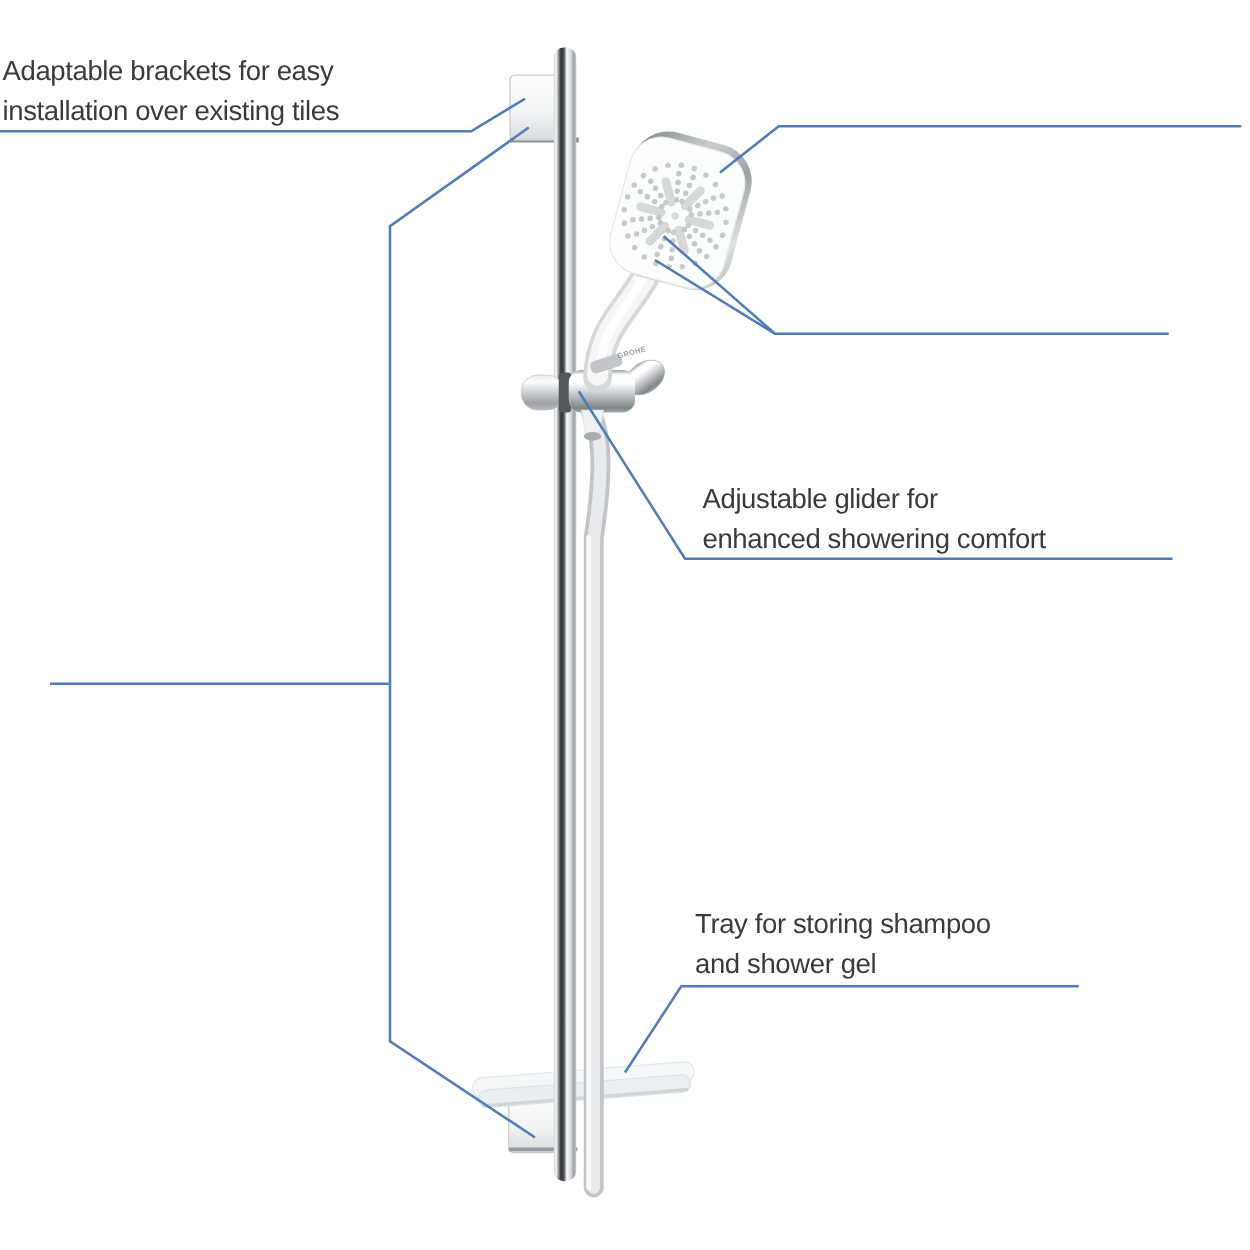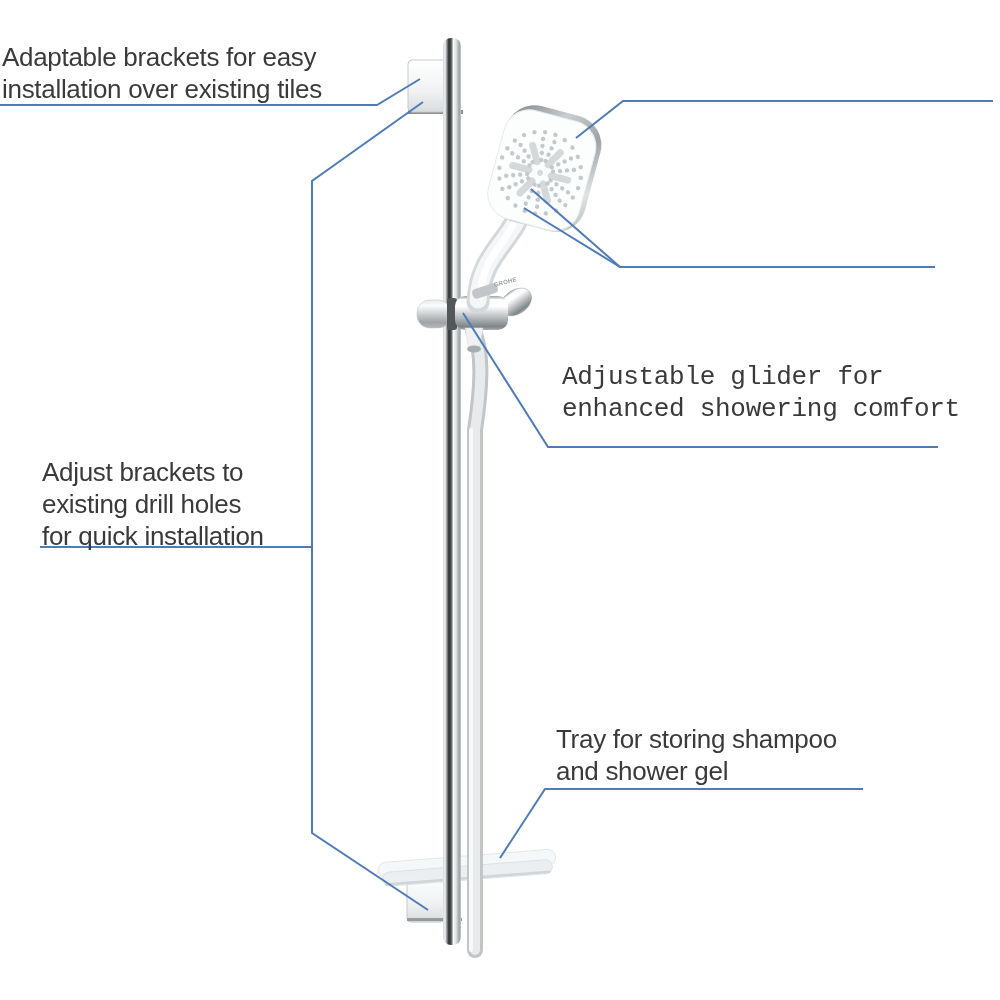--- a/index.html
+++ b/index.html
@@ -1,24 +1,24 @@
 <!DOCTYPE html>
 <html><head>
 <meta charset="utf-8">
 <style>
   html,body{margin:0;padding:0;background:#ffffff;}
   #stage{position:relative;width:1000px;height:1000px;background:#fff;overflow:hidden;
          font-family:"Liberation Sans",sans-serif;}
   #art{position:absolute;left:0;top:0;}
-  .lbl{position:absolute;font-size:26px;line-height:32px;letter-spacing:-0.3px;
+  .lbl{position:absolute;font-size:22px;line-height:32px;letter-spacing:-0.3px;
        color:#3a3a3a;white-space:pre-line;}
   .lbl-a{left:2px;top:41px;}
   .lbl-b{left:632px;top:39px;}
   .lbl-c{left:636px;top:202px;}
-  .lbl-d{left:562px;top:361px;font-family:Liberation Mono, monospace;}
+  .lbl-d{left:562px;top:383px;}
   .lbl-e{left:42px;top:456px;}
   .lbl-f{left:556px;top:723px;}
   .callout{fill:none;stroke-width:2;}
 </style>
 </head>
 <body>
 
 <div id="stage">
 
   <svg id="art" width="1000" height="1000" viewBox="0 0 1000 1000">
@@ -203,18 +203,15 @@
     <polyline class="callout" points="938,447 548,447 463,313" stroke="#4d7cb8"></polyline>
     <line class="callout" x1="40" y1="547" x2="311" y2="547" stroke="#4d7cb8"></line>
     <polyline class="callout" points="423,102 312,181 312,833 428,910" stroke="#4d7cb8"></polyline>
     <polyline class="callout" points="863,789 545,789 500,858" stroke="#4d7cb8"></polyline>
   </svg>
 
   <div class="lbl lbl-a">Adaptable brackets for easy
 installation over existing tiles</div>
   <div class="lbl lbl-d">Adjustable glider for
 enhanced showering comfort</div>
-  <div class="lbl lbl-e">Adjust brackets to
-existing drill holes
-for quick installation</div>
   <div class="lbl lbl-f">Tray for storing shampoo
 and shower gel</div>
 </div>
 
 </body></html>

